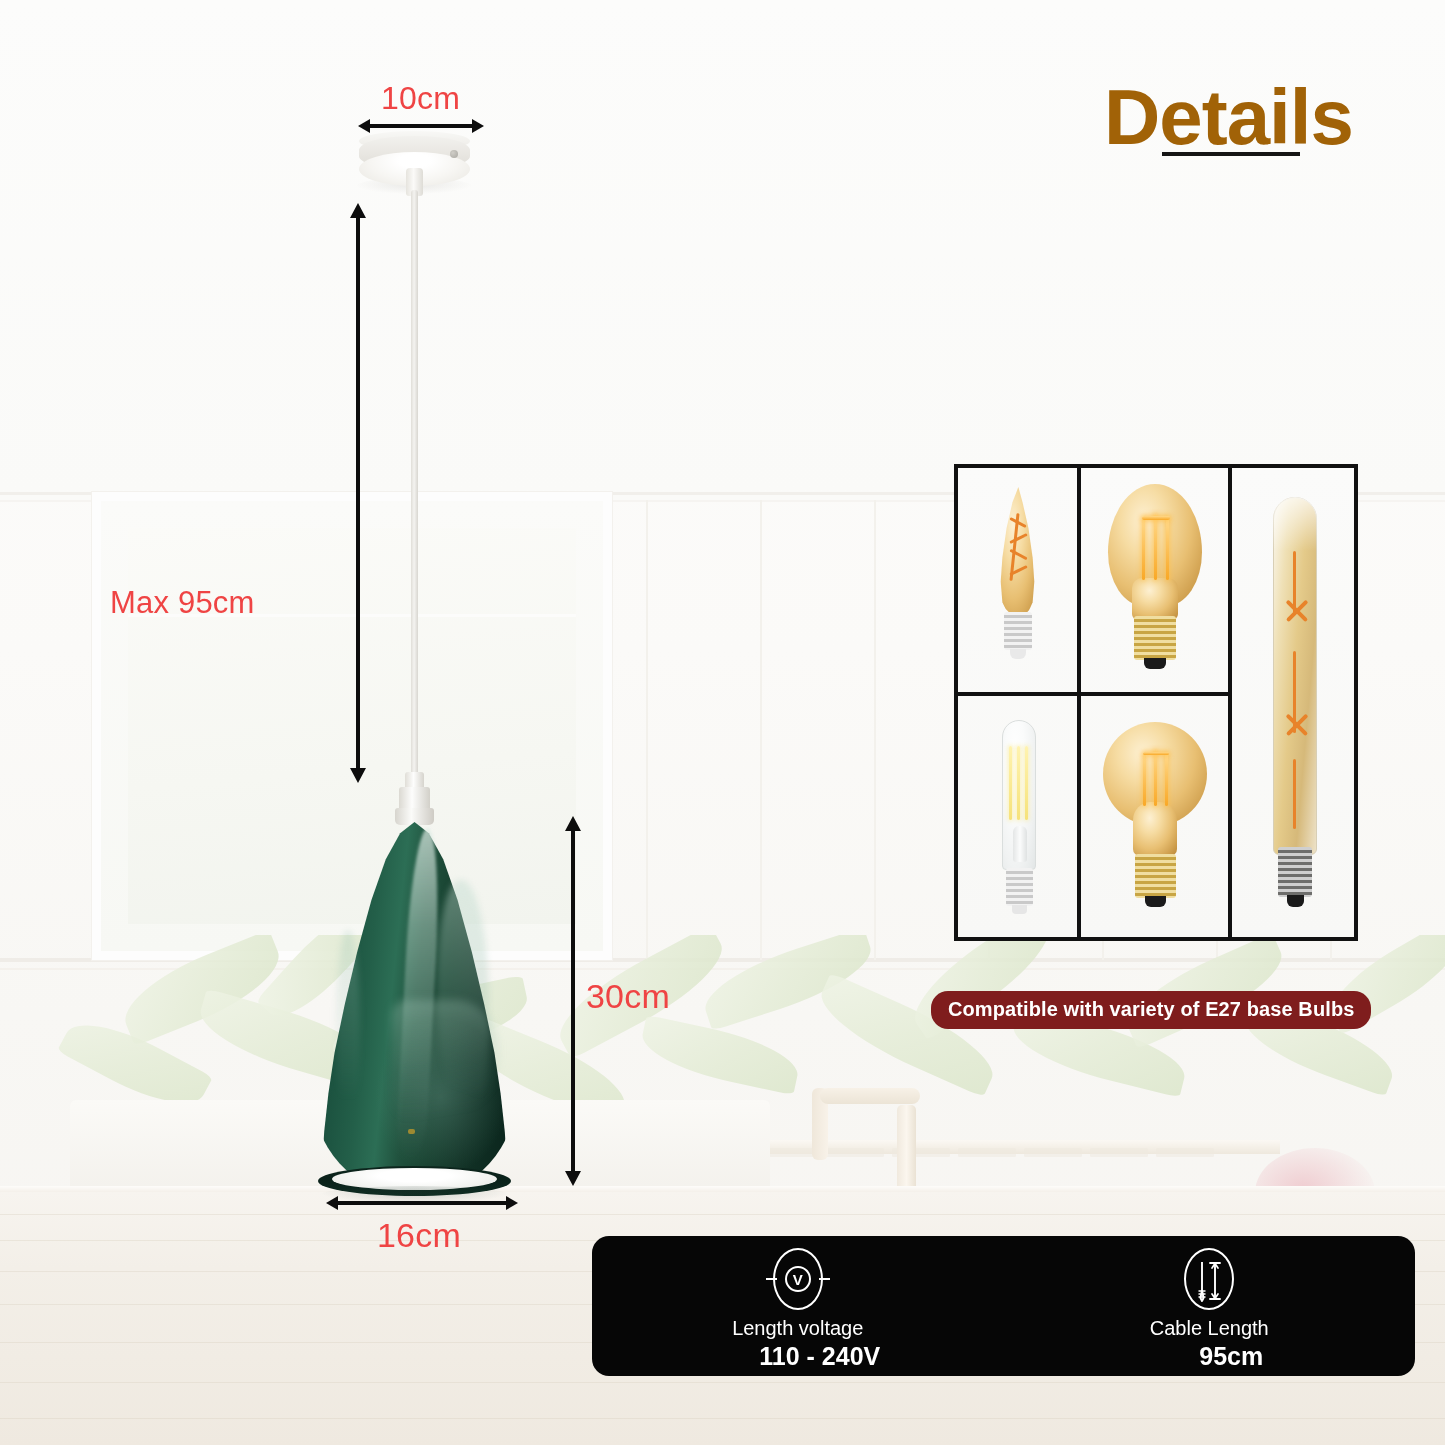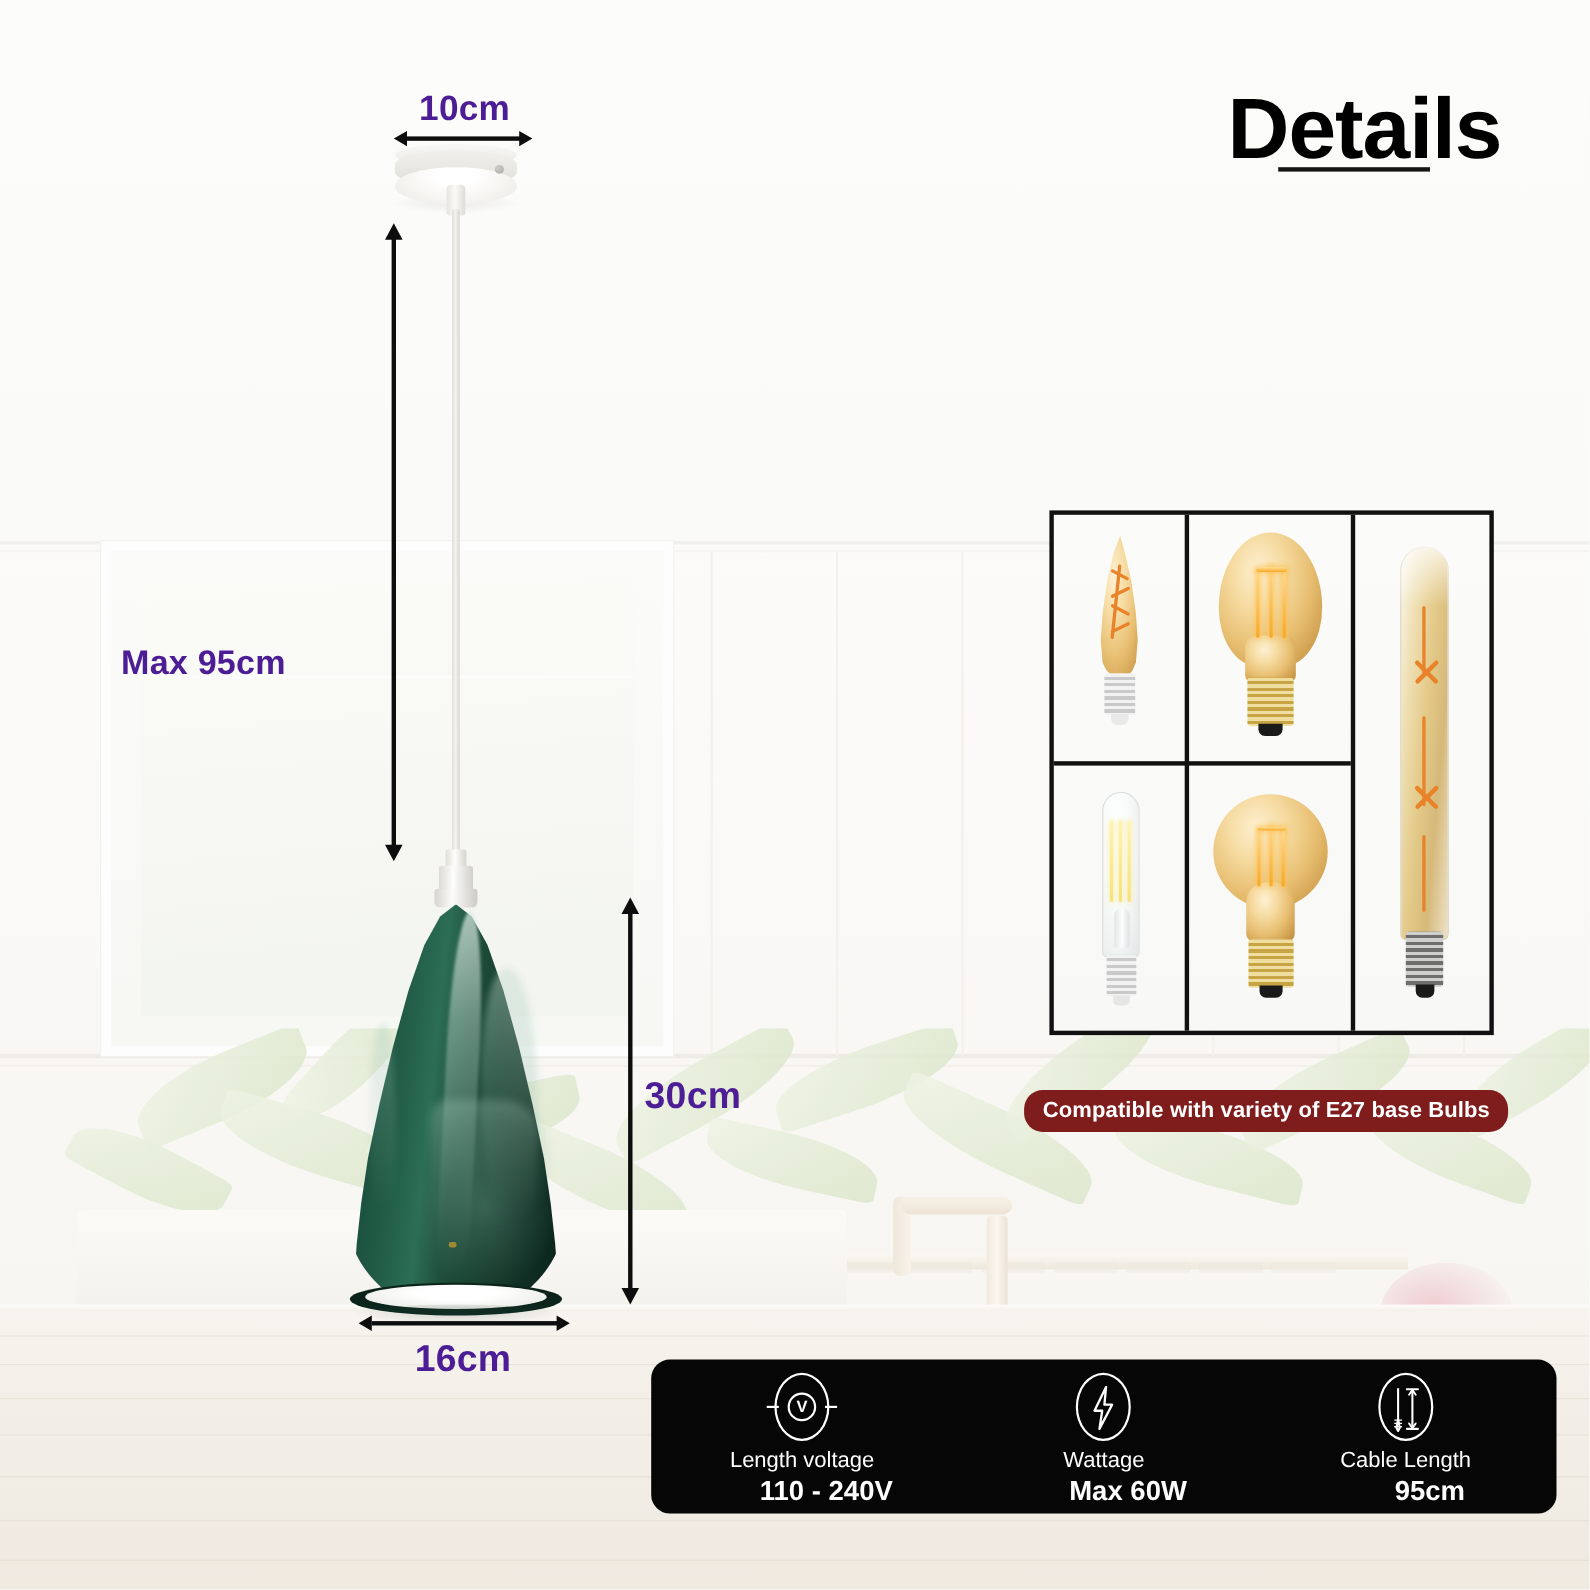--- a/index.html
+++ b/index.html
@@ -211,22 +211,22 @@
   }
   .shade-shadow {
     position:absolute; left:320px; top:1186px; width:190px; height:18px;
     background:radial-gradient(ellipse at 50% 30%, rgba(40,60,50,.20), rgba(255,255,255,0) 72%);
     border-radius:50%;
   }
 
   
   .dim-label {
     position:absolute;
-    color:#4c1d95;
-    font-weight:700;
+    color:#ef4444;
+    font-weight:400;
     letter-spacing:.2px;
     white-space:nowrap;
   }
   .dim-line { position:absolute; background:#0d0d0d; }
   .arrow-head { position:absolute; width:0; height:0; }
 
   #lbl-10cm { left:381px; top:80px; font-size:32px; }
   #arr-10-line { left:366px; top:124px; width:114px; height:3.5px; }
   #arr-10-left  { left:358px; top:119px; border-top:7px solid transparent; border-bottom:7px solid transparent; border-right:12px solid #0d0d0d; }
   #arr-10-right { left:472px; top:119px; border-top:7px solid transparent; border-bottom:7px solid transparent; border-left:12px solid #0d0d0d; }
@@ -243,22 +243,22 @@
   #lbl-30cm { left:586px; top:977px; font-size:34px; }
 
   #arr-16-line { left:338px; top:1201px; width:172px; height:3.5px; }
   #arr-16-left  { left:326px; top:1196px; border-top:7px solid transparent; border-bottom:7px solid transparent; border-right:12px solid #0d0d0d; }
   #arr-16-right { left:506px; top:1196px; border-top:7px solid transparent; border-bottom:7px solid transparent; border-left:12px solid #0d0d0d; }
   #lbl-16cm { left:377px; top:1216px; font-size:34px; }
 
   
   #details-heading {
     position:absolute; left:1104px; top:78px;
-    font-size:78px; font-weight:700; color:#000000;
-    letter-spacing:-1px; line-height:1;margin-left:12px;
+    font-size:78px; font-weight:700; color:#a16207;
+    letter-spacing:-1px; line-height:1;
   }
   #details-underline {
     position:absolute; left:1162px; top:152px; width:138px; height:4px; background:#151515;
   }
 
   
   #bulb-grid {
     position:absolute; left:954px; top:464px; width:404px; height:477px;
     border:4px solid #111;
     background:linear-gradient(180deg,#fbfbfa 0%,#f8f8f6 100%);
@@ -559,29 +559,20 @@
       <div class="spec-icon">
         <span class="ic-v-bar l"></span>
         <span class="ic-v-bar r"></span>
         <span class="ic-v-circle">V</span>
       </div>
       <div class="spec-label">Length voltage</div>
       <div class="spec-value">110 - 240V</div>
     </div>
 
 
-    <div class="spec-item">
-      <div class="spec-icon">
-        <svg class="ic-bolt" viewBox="0 0 22 40" fill="none" xmlns="http://www.w3.org/2000/svg">
-          <path d="M13.5 1 L3 22.5 H10 L7.5 39 L19 17 H12 Z" stroke="#fff" stroke-width="2.1" stroke-linejoin="round" fill="none"></path>
-        </svg>
-      </div>
-      <div class="spec-label">Wattage</div>
-      <div class="spec-value">Max 60W</div>
-    </div>
 
     <div class="spec-item">
       <div class="spec-icon">
         <svg class="ic-ruler" viewBox="0 0 28 42" fill="none" xmlns="http://www.w3.org/2000/svg">
           <path d="M7 2 L7 30 L5.5 38 L7 41 L8.5 38 L7 30" stroke="#fff" stroke-width="1.9" stroke-linejoin="round" fill="none"></path>
           <path d="M3.5 31 H10.5 M3.5 34 H10.5 M3.5 37 H10.5" stroke="#fff" stroke-width="1.3"></path>
           <path d="M15 3 H25 M15 39 H25" stroke="#fff" stroke-width="1.9" stroke-linecap="round"></path>
           <path d="M20 5 V37" stroke="#fff" stroke-width="1.9"></path>
           <path d="M20 3.5 L17 8 M20 3.5 L23 8" stroke="#fff" stroke-width="1.7" stroke-linecap="round"></path>
           <path d="M20 38.5 L17 34 M20 38.5 L23 34" stroke="#fff" stroke-width="1.7" stroke-linecap="round"></path>

